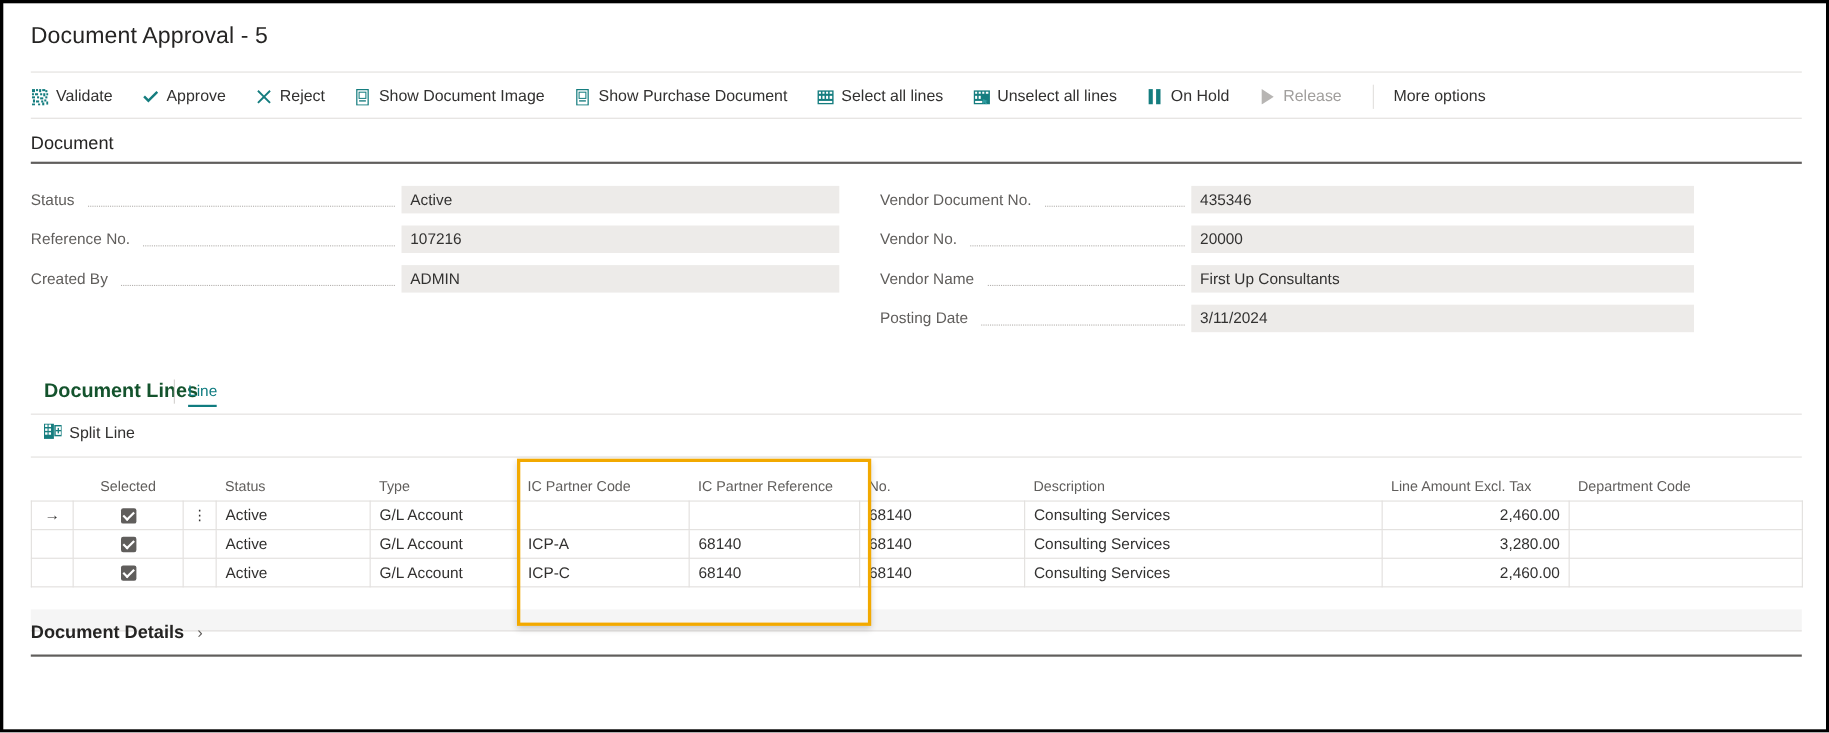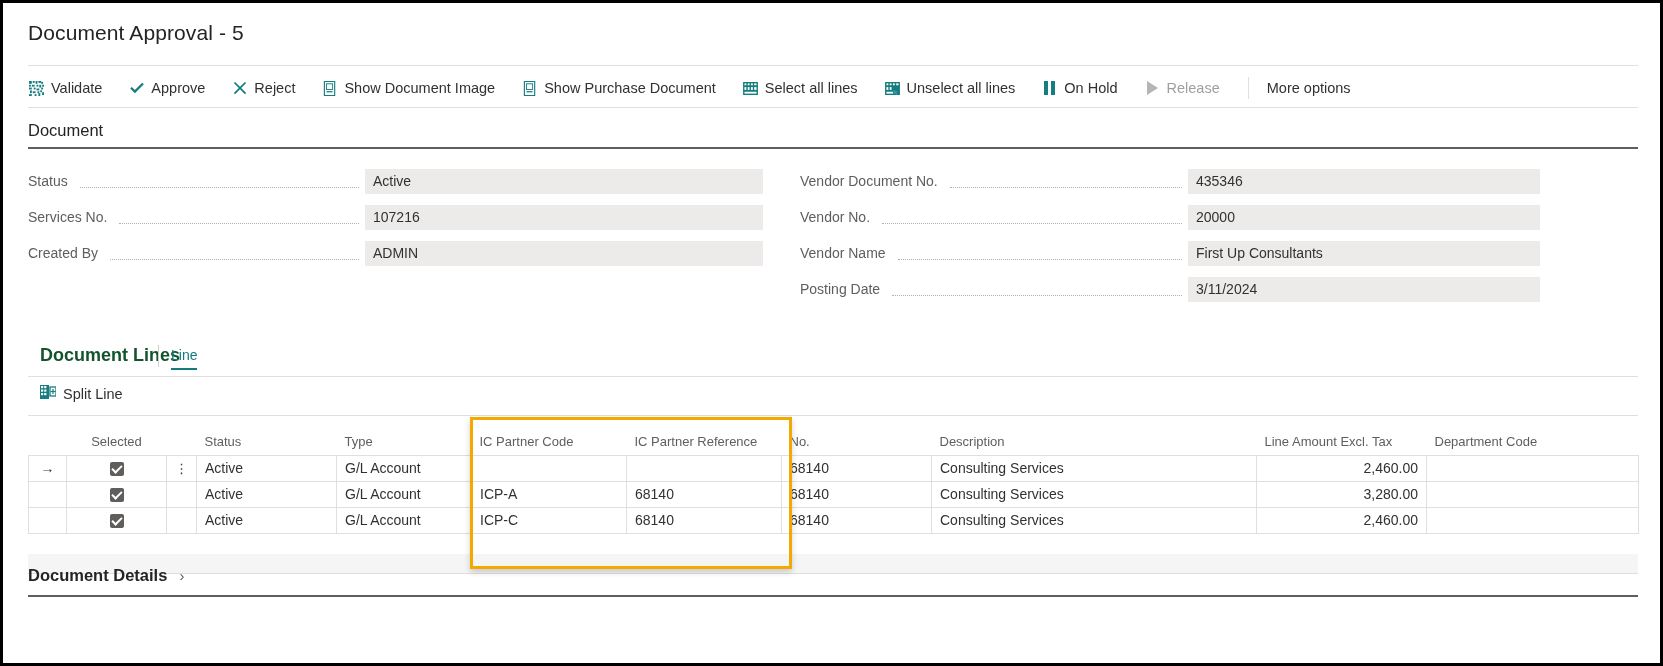--- a/index.html
+++ b/index.html
@@ -111,21 +111,21 @@
     height: 25px;
     line-height: 25px;
     font-size: 14px;
     color: #323130;
     padding: 0 8px;
     white-space: nowrap;
     overflow: hidden;
     cursor: text;
   }
   .col-left .fvalue { width: 398px; }
-  .col-right .fvalue { width: 352px; }
+  .col-right .fvalue { width: 457px; }
   .col-left .fdots { max-width: 300px; }
   .col-right .fdots { max-width: 300px; }
 
   
   #lines-title { left: 25px; top: 342px; font-weight: 600; font-size: 18px; color:#14532d;margin-left:12px;}
   .lines-vsep {
     position: absolute; left: 155px; top: 342px; width: 1px; height: 22px; background: #d2d0ce;
   }
   .lines-tab {
     position: absolute; left: 168px; top: 344px;
@@ -398,21 +398,21 @@
   <div class="section-rule"></div>
 
   <div class="fields">
     <div class="field-col col-left">
       <div class="frow">
         <span class="flabel">Status</span>
         <span class="fdots"></span>
         <span class="fvalue">Active</span>
       </div>
       <div class="frow">
-        <span class="flabel">Services No.</span>
+        <span class="flabel">Reference No.</span>
         <span class="fdots"></span>
         <span class="fvalue">107216</span>
       </div>
       <div class="frow">
         <span class="flabel">Created By</span>
         <span class="fdots"></span>
         <span class="fvalue">ADMIN</span>
       </div>
     </div>
 

